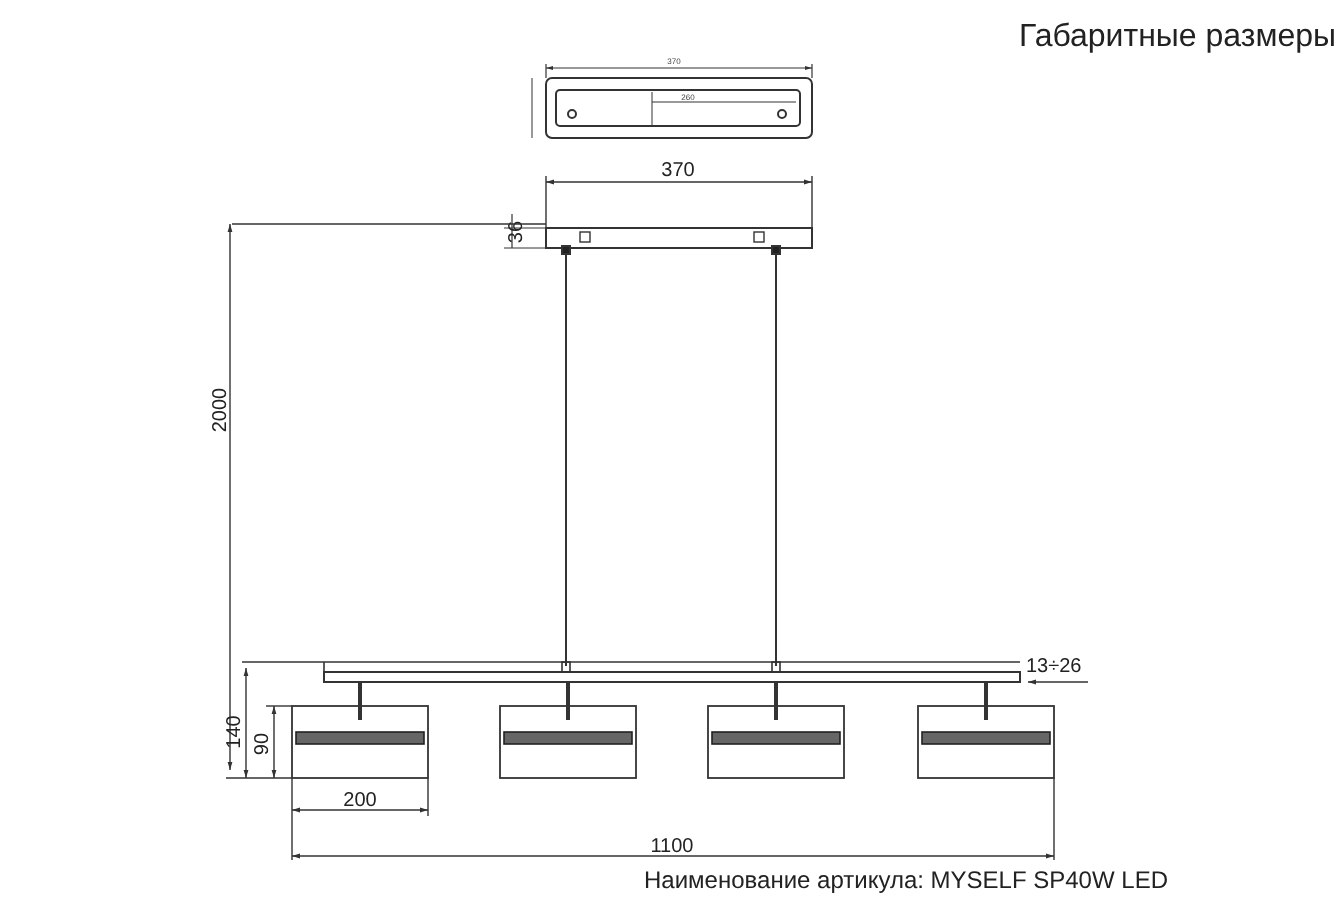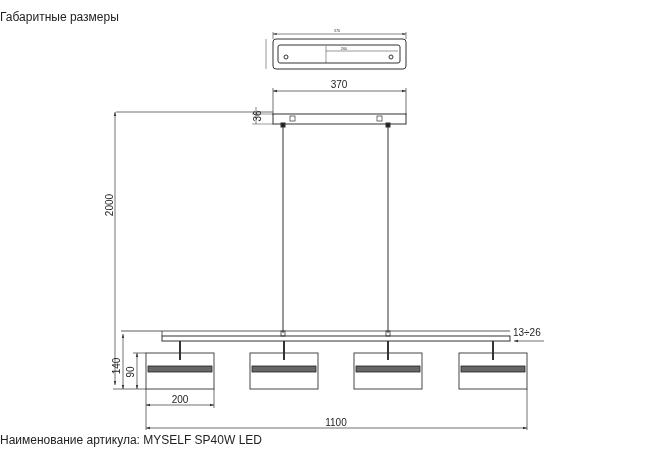--- a/index.html
+++ b/index.html
@@ -1,20 +1,20 @@
 <!DOCTYPE html>
 <html><head>
 <meta charset="utf-8">
 <style>
   html, body { margin:0; padding:0; background:#ffffff; }
   body { width:668px; height:460px; position:relative; overflow:hidden;
          font-family:"Liberation Sans", sans-serif; color:#222; }
   .txt { position:absolute; white-space:nowrap; color:#222; }
-  #title { left:0; width:668px; top:10px; text-align:left; font-size:12px; }
-  #caption { left:0; width:584px; top:433px; text-align:left; font-size:12px; }
+  #title { left:0; width:668px; top:10px; text-align:right; font-size:16px; }
+  #caption { left:0; width:584px; top:433px; text-align:right; font-size:12px; }
   svg { position:absolute; left:0; top:0; }
   .dim { font-size:10px; fill:#222; font-family:"Liberation Sans", sans-serif; }
   .dimsm { font-size:4px; fill:#444; font-family:"Liberation Sans", sans-serif; }
 </style>
 </head>
 <body>
 
 <div id="title" class="txt">Габаритные размеры</div>
 
 <svg width="668" height="460" viewBox="0 0 668 460">

